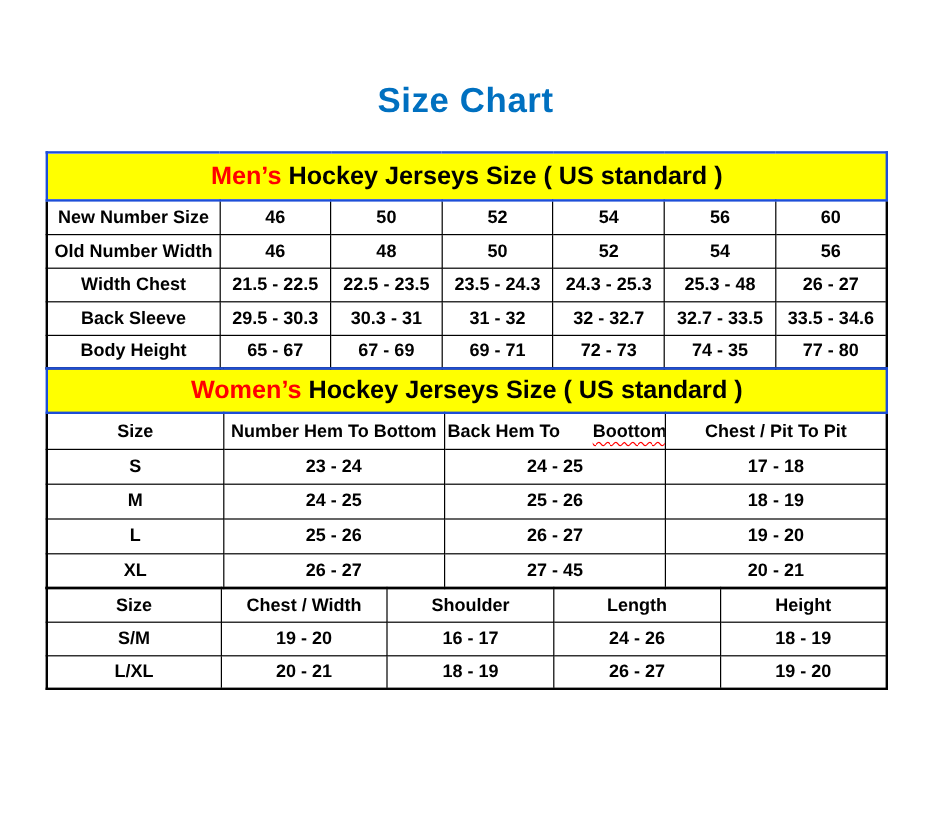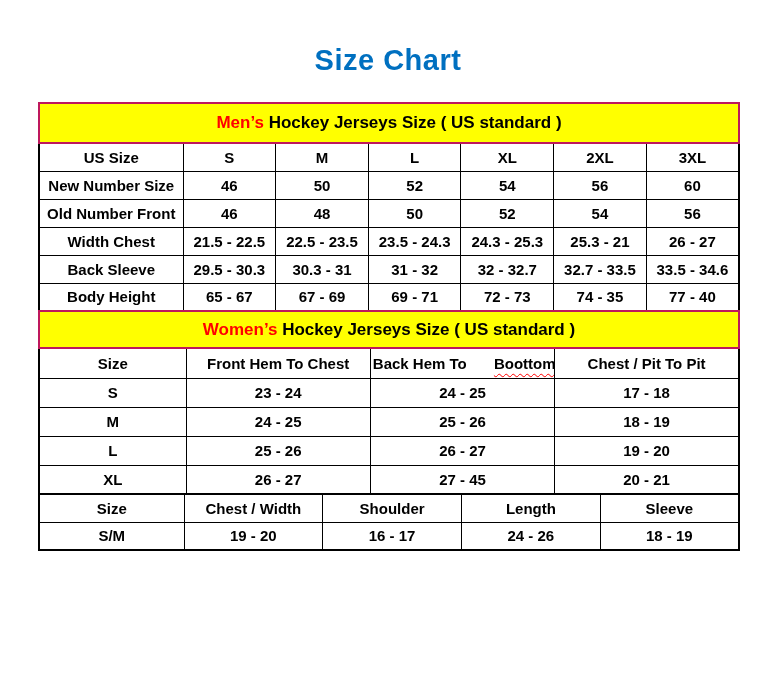--- a/index.html
+++ b/index.html
@@ -4,21 +4,21 @@
 <style>
   * { margin: 0; padding: 0; box-sizing: border-box; }
   html, body {
     width: 776px; height: 692px;
     background: #ffffff;
     font-family: "Liberation Sans", sans-serif;
     overflow: hidden;
   }
   .page { width: 776px; height: 692px; position: relative; }
   .page-title {
-    margin-top: 44px;
+    margin-top: 68px;
     margin-bottom: 25px;
     text-align: center;
     font-size: 29px;
     font-weight: bold;
     color: #0070C0;
     letter-spacing: 0.5px;
   }
   .chart-wrap { width: 702px; margin-left: 38px; }
   table {
     width: 100%;
@@ -33,22 +33,22 @@
     font-weight: bold;
     font-size: 15px;
     text-align: center;
     vertical-align: middle;
     padding: 0 2px;
     white-space: nowrap;
     overflow: hidden;
   }
   tr.band td {
     background: #FFFF00;
-    font-size: 17px;
-    border: 2px solid #be185d;
+    font-size: 21px;
+    border: 2px solid #1d4ed8;
   }
   .mens   tr.band td { height: 40px; }
   .womens tr.band td { height: 37px; }
   .youth  tr.band td { height: 31px; }
   .mens   tr.cols th { height: 28px; }
   .womens tr.cols th { height: 30px; }
   .youth  tr.cols th { height: 28px; }
   .mens   tr.data th, .mens   tr.data td { height: 28px; }
   .womens tr.data th, .womens tr.data td { height: 29px; }
   .youth  tr.data th, .youth  tr.data td { height: 28px; text-align: center; }
@@ -76,91 +76,82 @@
           <col>
           <col>
           <col>
           <col>
           <col>
         </colgroup>
       <tbody>
         <tr class="band">
           <td colspan="7"><span class="hl">Men’s</span><span> Hockey Jerseys Size ( US standard )</span></td>
         </tr>
-        <tr class="cols">
-          <th>US Size</th>
-          <th>S</th>
-          <th>M</th>
-          <th>L</th>
-          <th>XL</th>
-          <th>2XL</th>
-          <th>3XL</th>
-        </tr>
         <tr class="data">
           <th>New Number Size</th>
           <td>46</td>
           <td>50</td>
           <td>52</td>
           <td>54</td>
           <td>56</td>
           <td>60</td>
         </tr>
         <tr class="data">
-          <th>Old Number Front</th>
+          <th>Old Number Width</th>
           <td>46</td>
           <td>48</td>
           <td>50</td>
           <td>52</td>
           <td>54</td>
           <td>56</td>
         </tr>
         <tr class="data">
           <th>Width Chest</th>
           <td>21.5 - 22.5</td>
           <td>22.5 - 23.5</td>
           <td>23.5 - 24.3</td>
           <td>24.3 - 25.3</td>
-          <td>25.3 - 21</td>
+          <td>25.3 - 48</td>
           <td>26 - 27</td>
         </tr>
         <tr class="data">
           <th>Back Sleeve</th>
           <td>29.5 - 30.3</td>
           <td>30.3 - 31</td>
           <td>31 - 32</td>
           <td>32 - 32.7</td>
           <td>32.7 - 33.5</td>
           <td>33.5 - 34.6</td>
         </tr>
         <tr class="data">
           <th>Body Height</th>
           <td>65 - 67</td>
           <td>67 - 69</td>
           <td>69 - 71</td>
           <td>72 - 73</td>
           <td>74 - 35</td>
-          <td>77 - 40</td>
+          <td>77 - 80</td>
         </tr>
       </tbody>
     </table>
 
     <table class="section womens">
       <colgroup>
           <col style="width:147px">
           <col>
           <col>
           <col>
         </colgroup>
       <tbody>
         <tr class="band">
           <td colspan="4"><span class="hl">Women’s</span><span> Hockey Jerseys Size ( US standard )</span></td>
         </tr>
         <tr class="cols">
           <th>Size</th>
-          <th>Front Hem To Chest</th>
+          <th>Number Hem To Bottom</th>
           <th><span>Back Hem To </span><span class="sq">Boottom</span></th>
           <th>Chest / Pit To Pit</th>
         </tr>
         <tr class="data">
           <th>S</th>
           <td>23 - 24</td>
           <td>24 - 25</td>
           <td>17 - 18</td>
         </tr>
         <tr class="data">
@@ -191,26 +182,33 @@
           <col>
           <col>
           <col>
         </colgroup>
       <tbody>
         <tr class="cols">
           <th>Size</th>
           <th>Chest / Width</th>
           <th>Shoulder</th>
           <th>Length</th>
-          <th>Sleeve</th>
+          <th>Height</th>
         </tr>
         <tr class="data">
           <th>S/M</th>
           <td>19 - 20</td>
           <td>16 - 17</td>
           <td>24 - 26</td>
           <td>18 - 19</td>
         </tr>
+        <tr class="data">
+          <th>L/XL</th>
+          <td>20 - 21</td>
+          <td>18 - 19</td>
+          <td>26 - 27</td>
+          <td>19 - 20</td>
+        </tr>
       </tbody>
     </table>
 
   </div>
 </div>
 
 </body></html>

